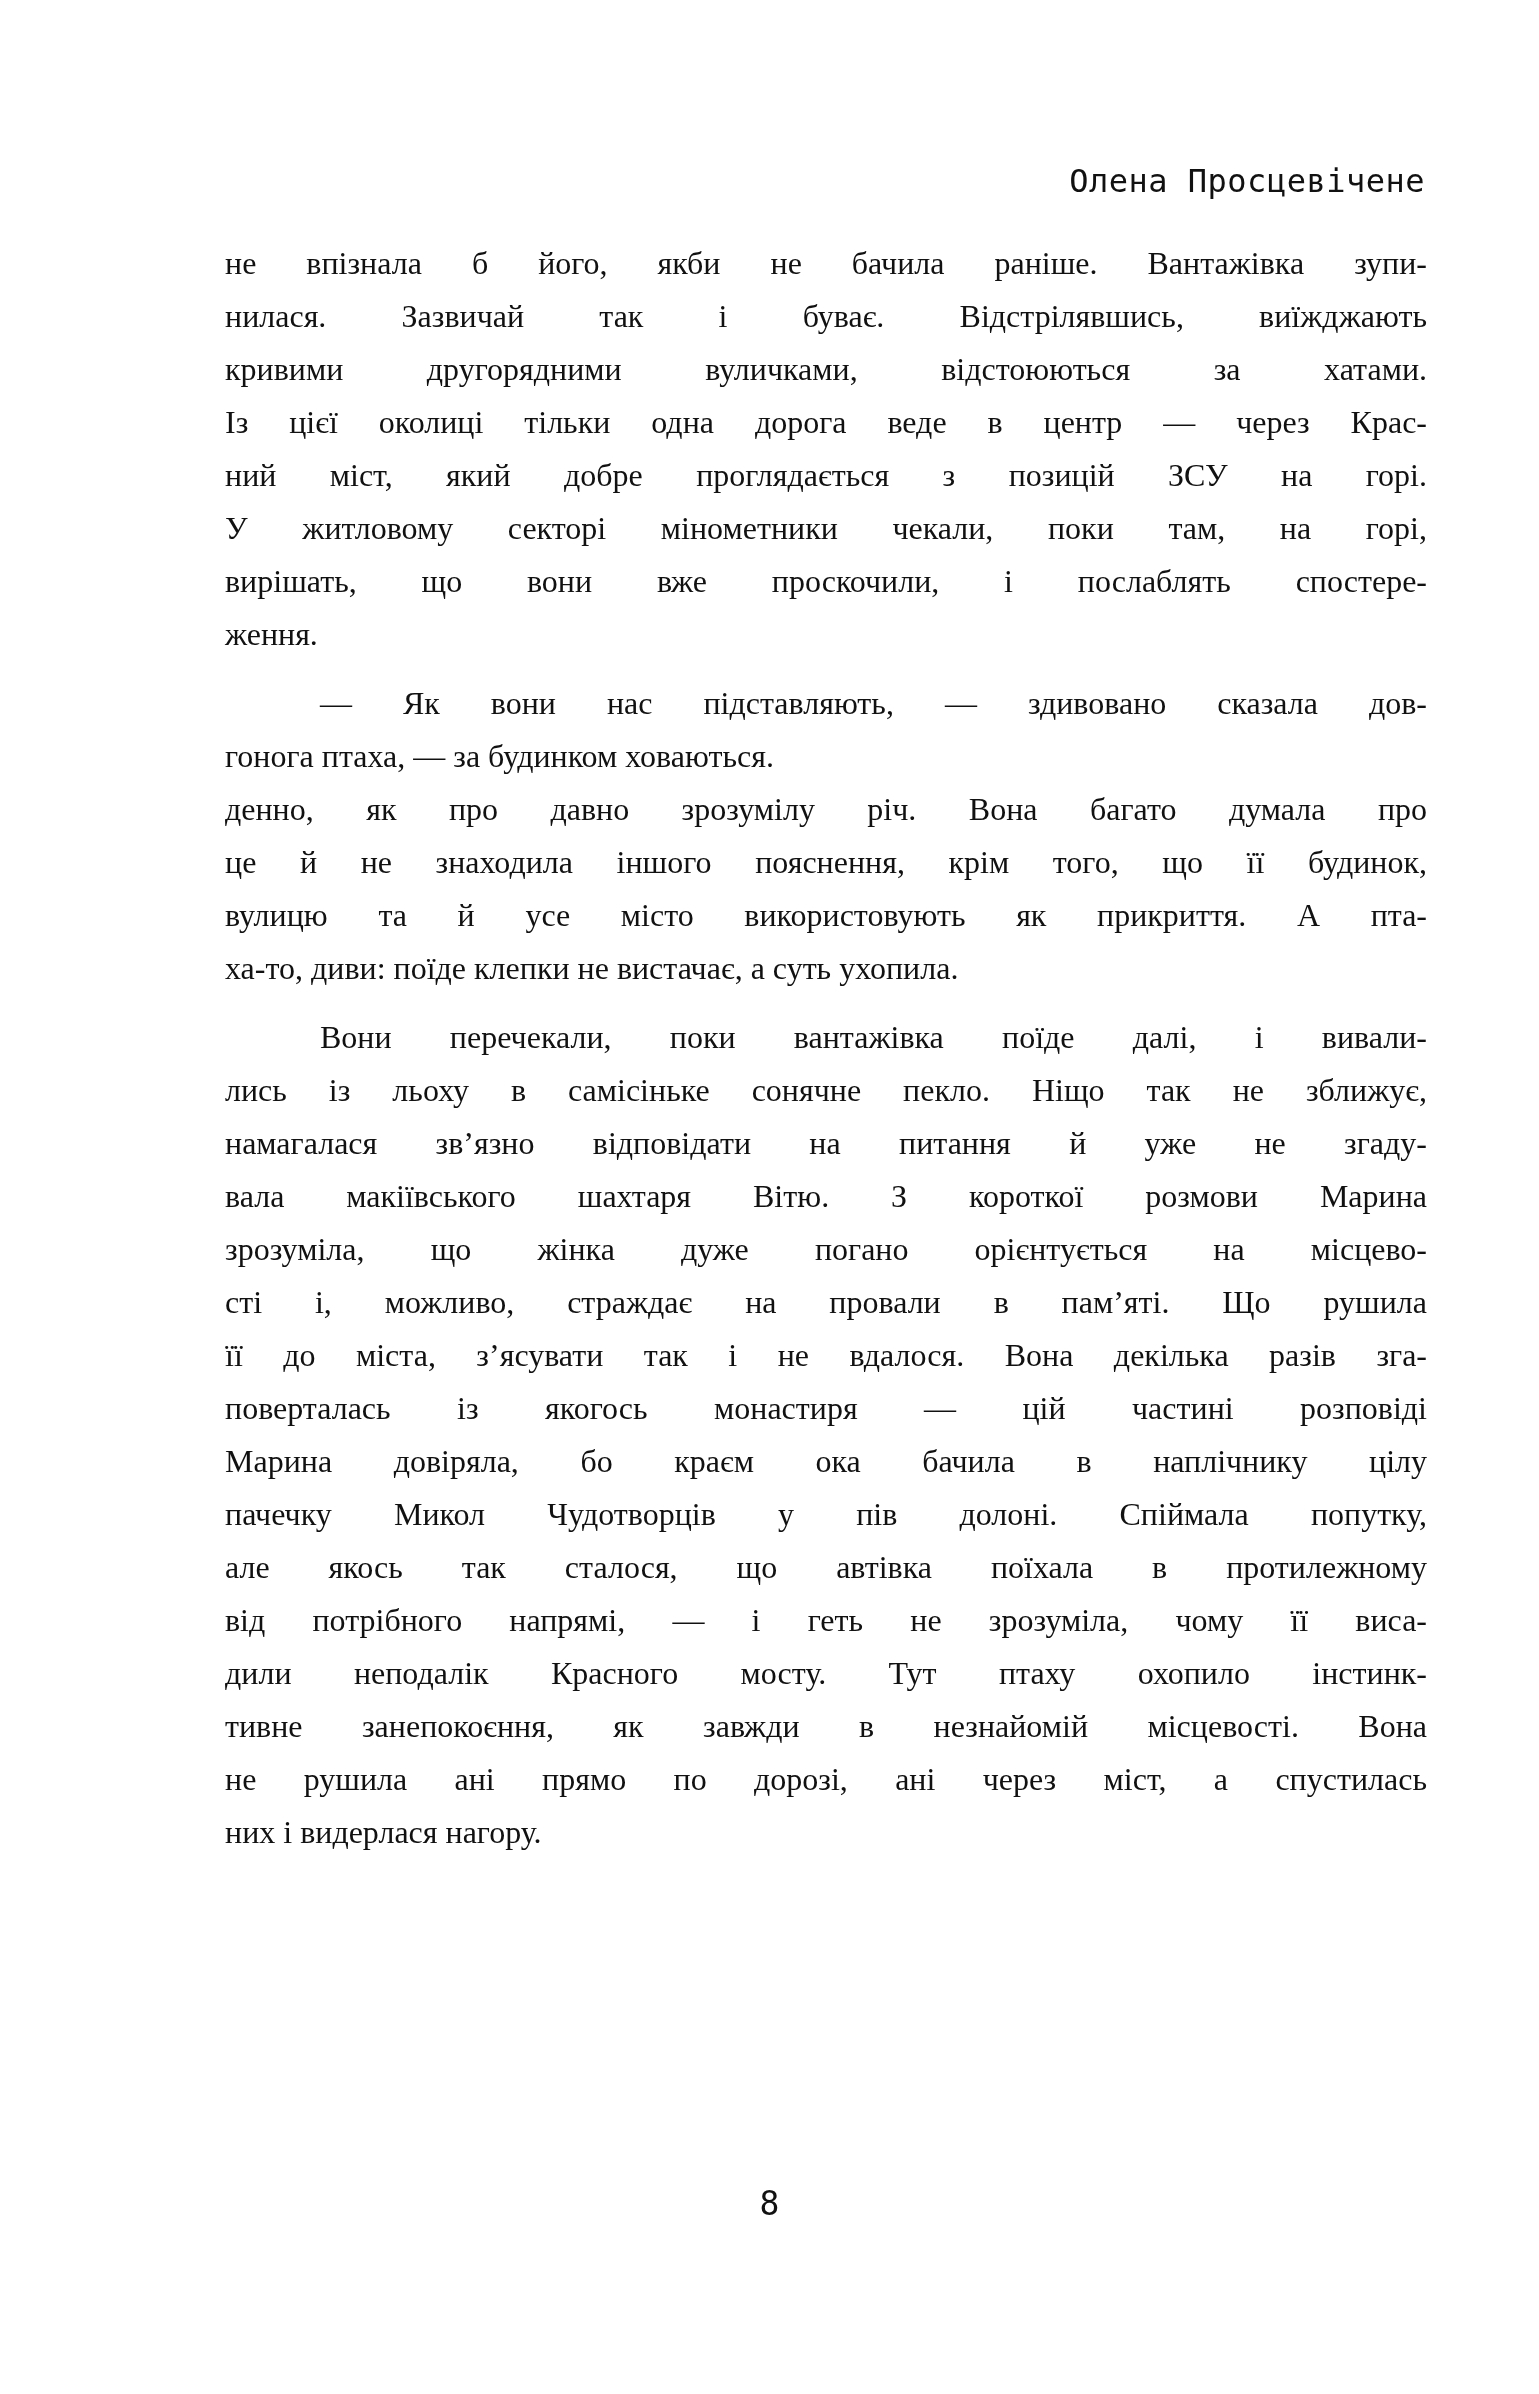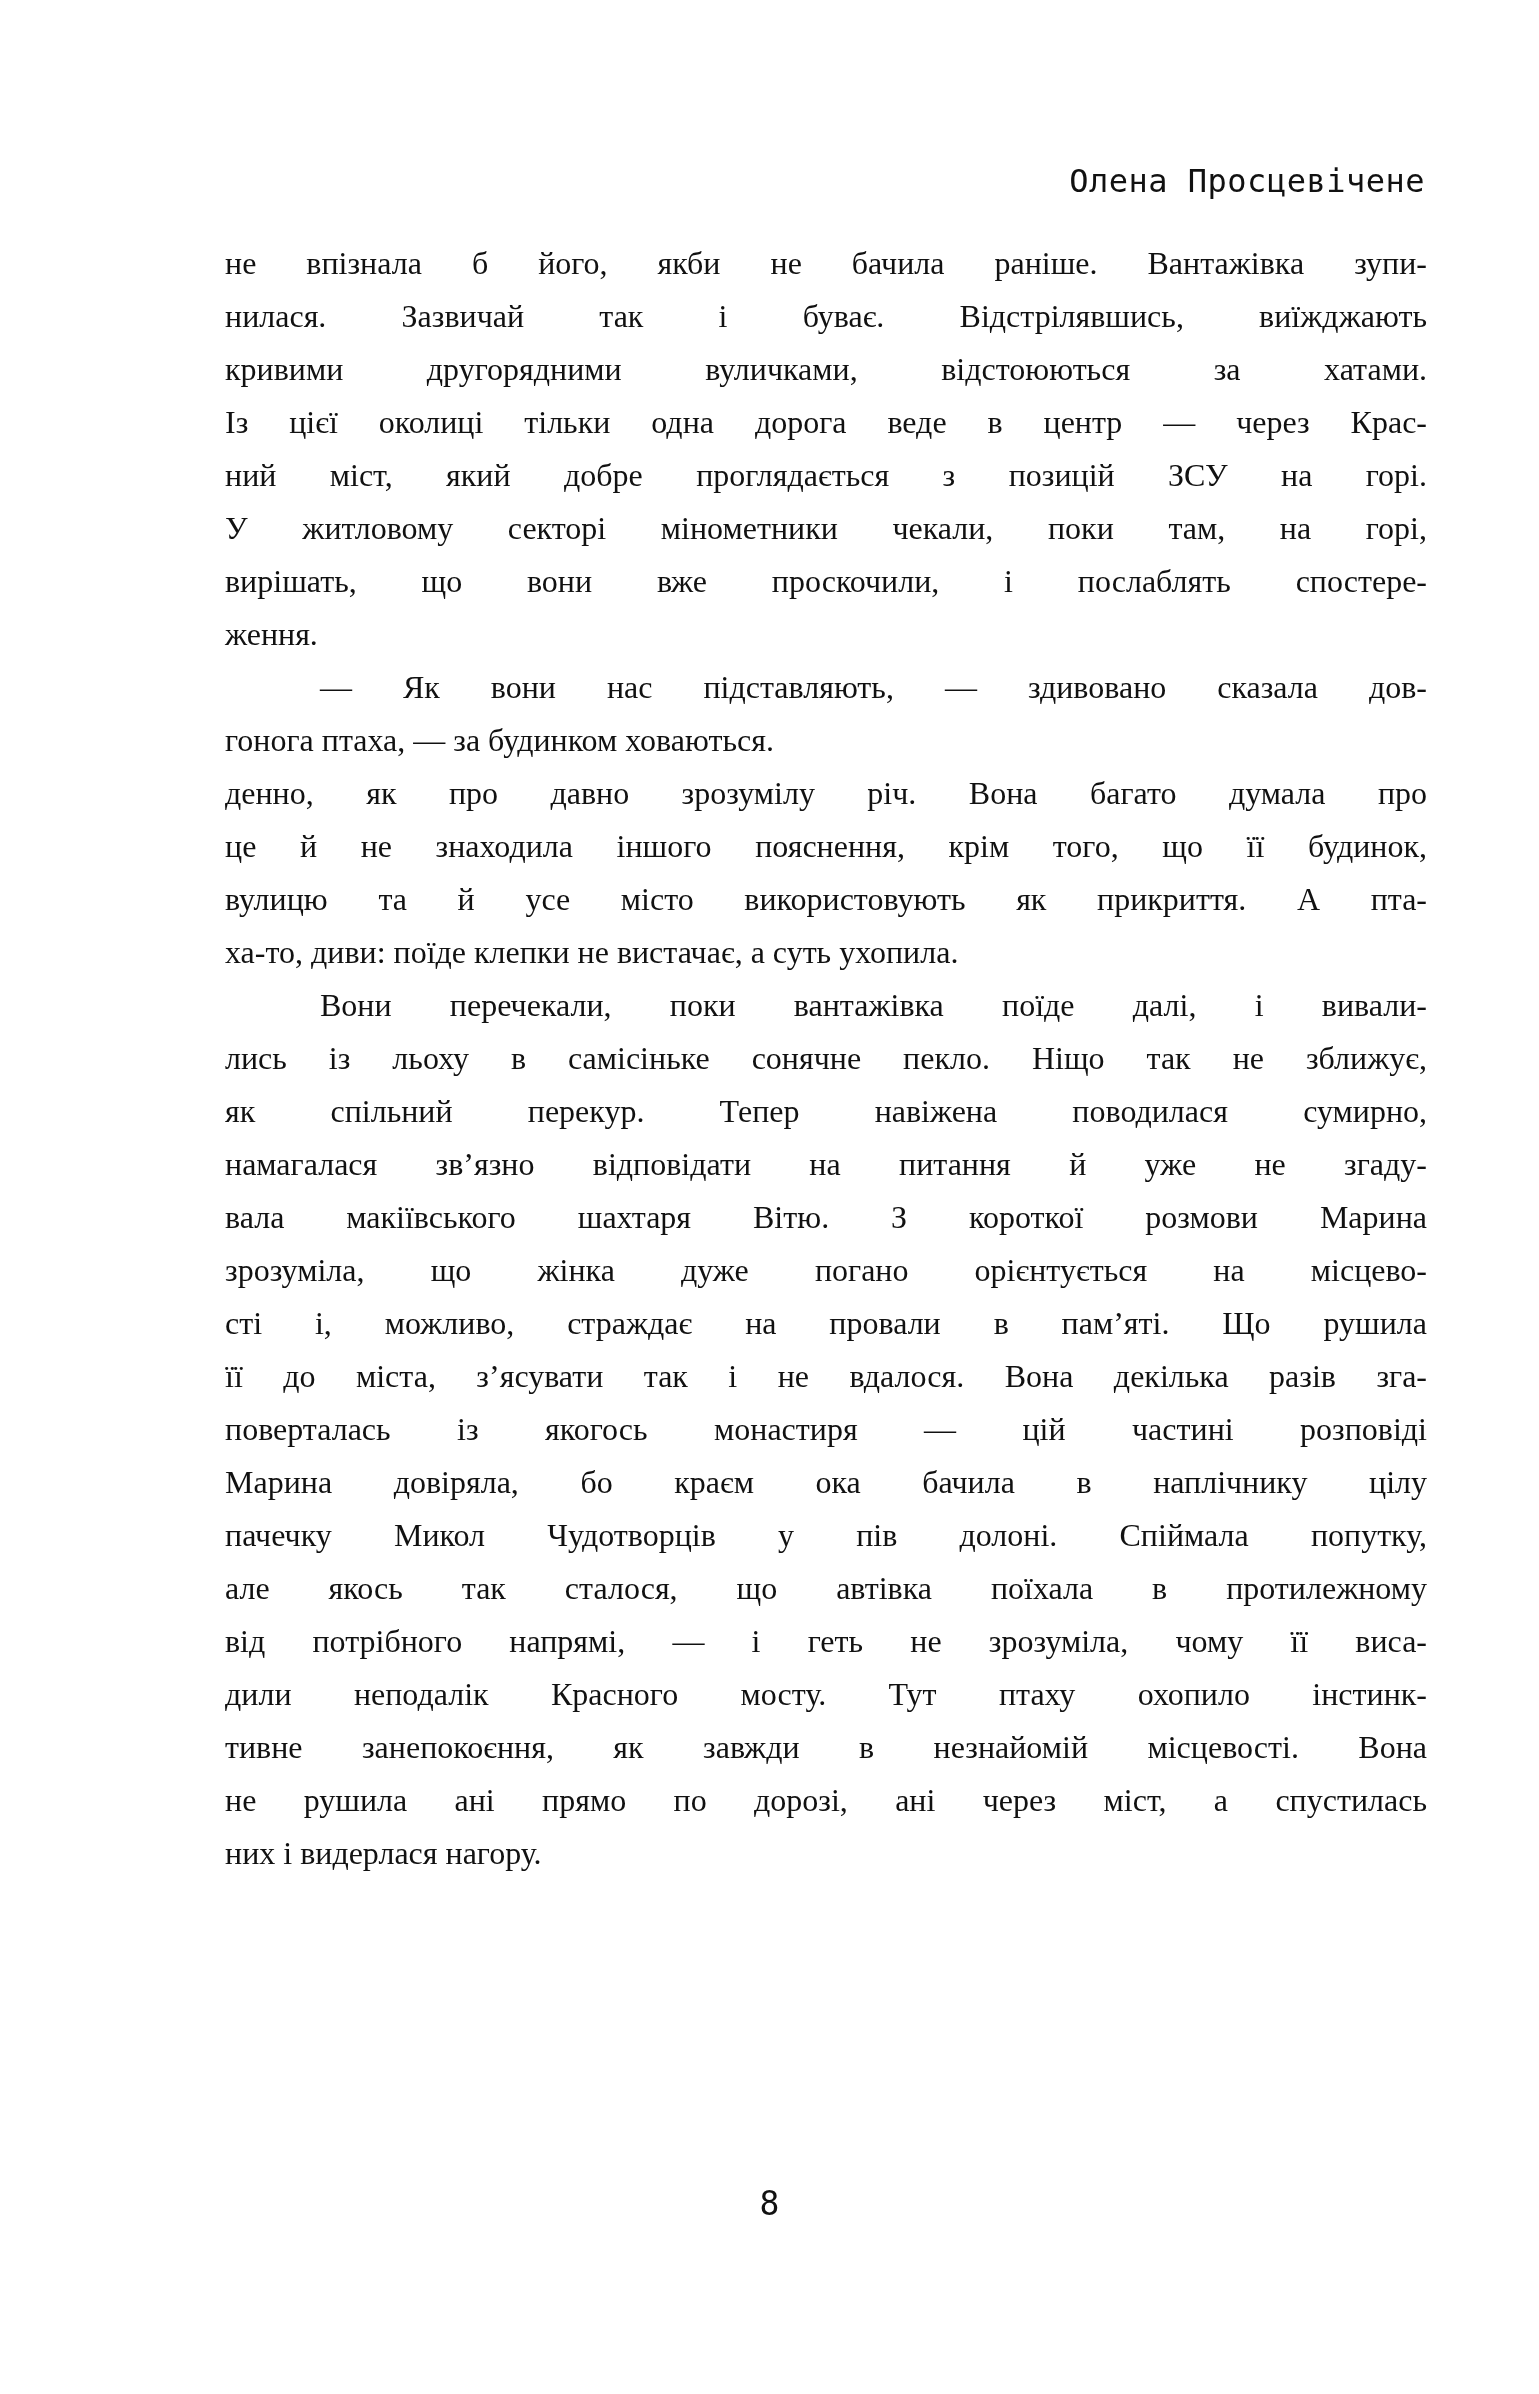--- a/index.html
+++ b/index.html
@@ -12,21 +12,21 @@
     .text-block {
       position: absolute; left: 225px; top: 237px; width: 1202px;
       font-family: "Liberation Serif", serif; font-size: 32px; color: #111;
     }
     .line {
       height: 53px; line-height: 53px; white-space: nowrap;
       text-align: justify; text-align-last: justify;
       transform-origin: left center;
     }
     .line.last { text-align-last: left; }
-    .line.indent { padding-left: 95px; }
+    .line.indent { padding-left: 95px; margin-top: 16px; }
     .page-number {
       position: absolute; top: 2184px; left: 0; width: 1539px; text-align: center;
       font-family: "DejaVu Sans Mono", monospace; font-size: 33px; color: #111;
     }
   </style>
 </head>
 <body>
 
 <div class="running-head">Олена Просцевічене</div>
 
@@ -40,21 +40,20 @@
     <div class="line">вирішать, що вони вже проскочили, і послаблять спостере-</div>
     <div class="line last">ження.</div>
     <div class="line indent">— Як вони нас підставляють, — здивовано сказала дов-</div>
     <div class="line last">гонога птаха, — за будинком ховаються.</div>
     <div class="line">денно, як про давно зрозумілу річ. Вона багато думала про</div>
     <div class="line">це й не знаходила іншого пояснення, крім того, що її будинок,</div>
     <div class="line">вулицю та й усе місто використовують як прикриття. А пта-</div>
     <div class="line last">ха-то, диви: поїде клепки не вистачає, а суть ухопила.</div>
     <div class="line indent">Вони перечекали, поки вантажівка поїде далі, і вивали-</div>
     <div class="line">лись із льоху в самісіньке сонячне пекло. Ніщо так не зближує,</div>
-    <div class="line">як спільний перекур. Тепер навіжена поводилася сумирно,</div>
     <div class="line">намагалася зв’язно відповідати на питання й уже не згаду-</div>
     <div class="line">вала макіївського шахтаря Вітю. З короткої розмови Марина</div>
     <div class="line">зрозуміла, що жінка дуже погано орієнтується на місцево-</div>
     <div class="line">сті і, можливо, страждає на провали в пам’яті. Що рушила</div>
     <div class="line">її до міста, з’ясувати так і не вдалося. Вона декілька разів зга-</div>
     <div class="line">поверталась із якогось монастиря — цій частині розповіді</div>
     <div class="line">Марина довіряла, бо краєм ока бачила в наплічнику цілу</div>
     <div class="line">пачечку Микол Чудотворців у пів долоні. Спіймала попутку,</div>
     <div class="line">але якось так сталося, що автівка поїхала в протилежному</div>
     <div class="line">від потрібного напрямі, — і геть не зрозуміла, чому її виса-</div>

